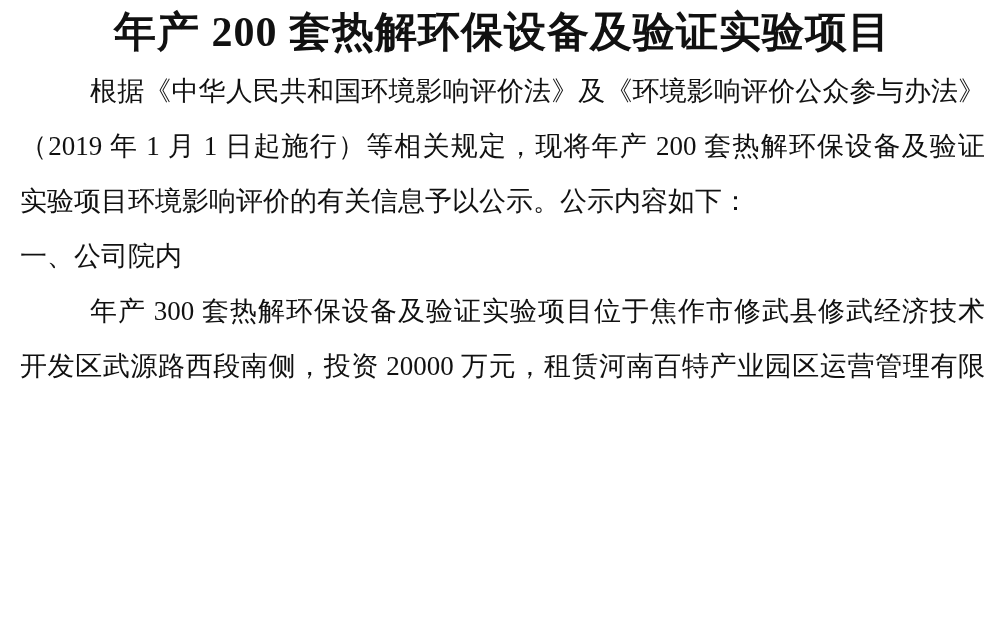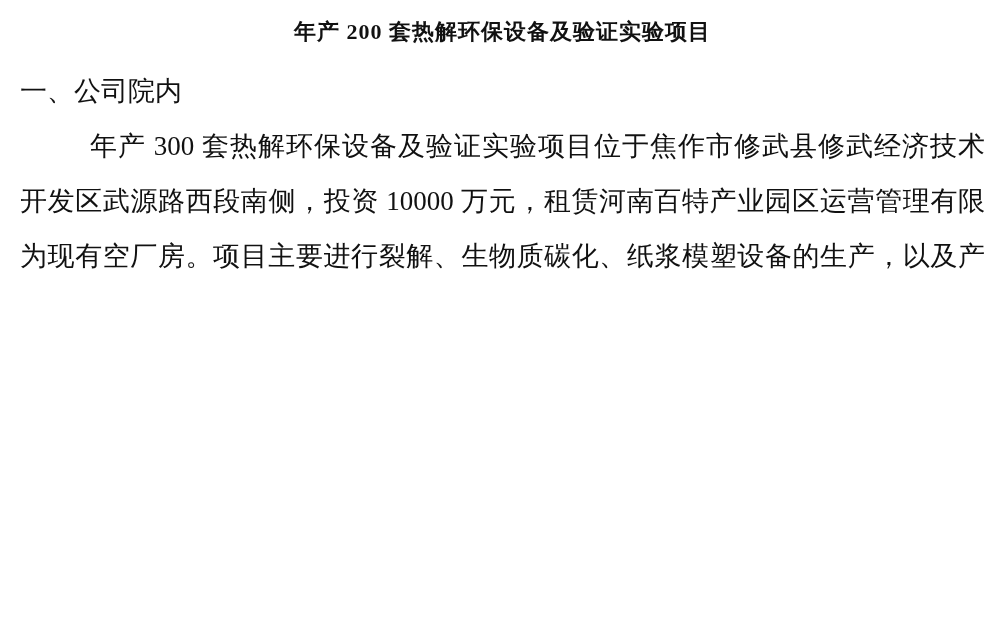--- a/index.html
+++ b/index.html
@@ -13,21 +13,21 @@
   body {
     font-family: "Liberation Serif", "DejaVu Serif", serif;
     color: #111111;
   }
   .doc {
     width: 965px;
     padding: 6px 15px 0 20px;
   }
   .title {
     margin: 0;
-    font-size: 22px;
+    font-size: 42px;
     line-height: 52px;
     font-weight: 700;
     text-align: center;
     letter-spacing: 1px;
   }
   .body-text {
     margin-top: 6px;
     font-size: 27px;
     line-height: 55px;
   }
@@ -49,21 +49,25 @@
 </style>
 </head>
 <body>
 
 <div class="doc">
   <h1 class="title" id="title-container">
       <div class="title-line">年产 200 套热解环保设备及验证实验项目</div>
     </h1>
   <div class="body-text" id="paragraphs-container">
       <div class="paragraph">
+        <div class="line fill indent">根据《中华人民共和国环境影响评价法》及《环境影响评价公众参与办法》</div>
+        <div class="line fill">（2019 年 1 月 1 日起施行）等相关规定，现将年产 200 套热解环保设备及验证</div>
+        <div class="line">实验项目环境影响评价的有关信息予以公示。公示内容如下：</div>
+      </div>
+      <div class="paragraph">
         <div class="line">一、公司院内</div>
       </div>
       <div class="paragraph">
         <div class="line fill indent">年产 300 套热解环保设备及验证实验项目位于焦作市修武县修武经济技术</div>
-        <div class="line fill">开发区武源路西段南侧，投资 10000 万元，租赁河南百特产业园区运营管理有限</div>
-        <div class="line fill">为现有空厂房。项目主要进行裂解、生物质碳化、纸浆模塑设备的生产，以及产</div>
+        <div class="line fill">开发区武源路西段南侧，投资 20000 万元，租赁河南百特产业园区运营管理有限</div>
       </div>
     </div>
 </div>
 
 </body></html>

